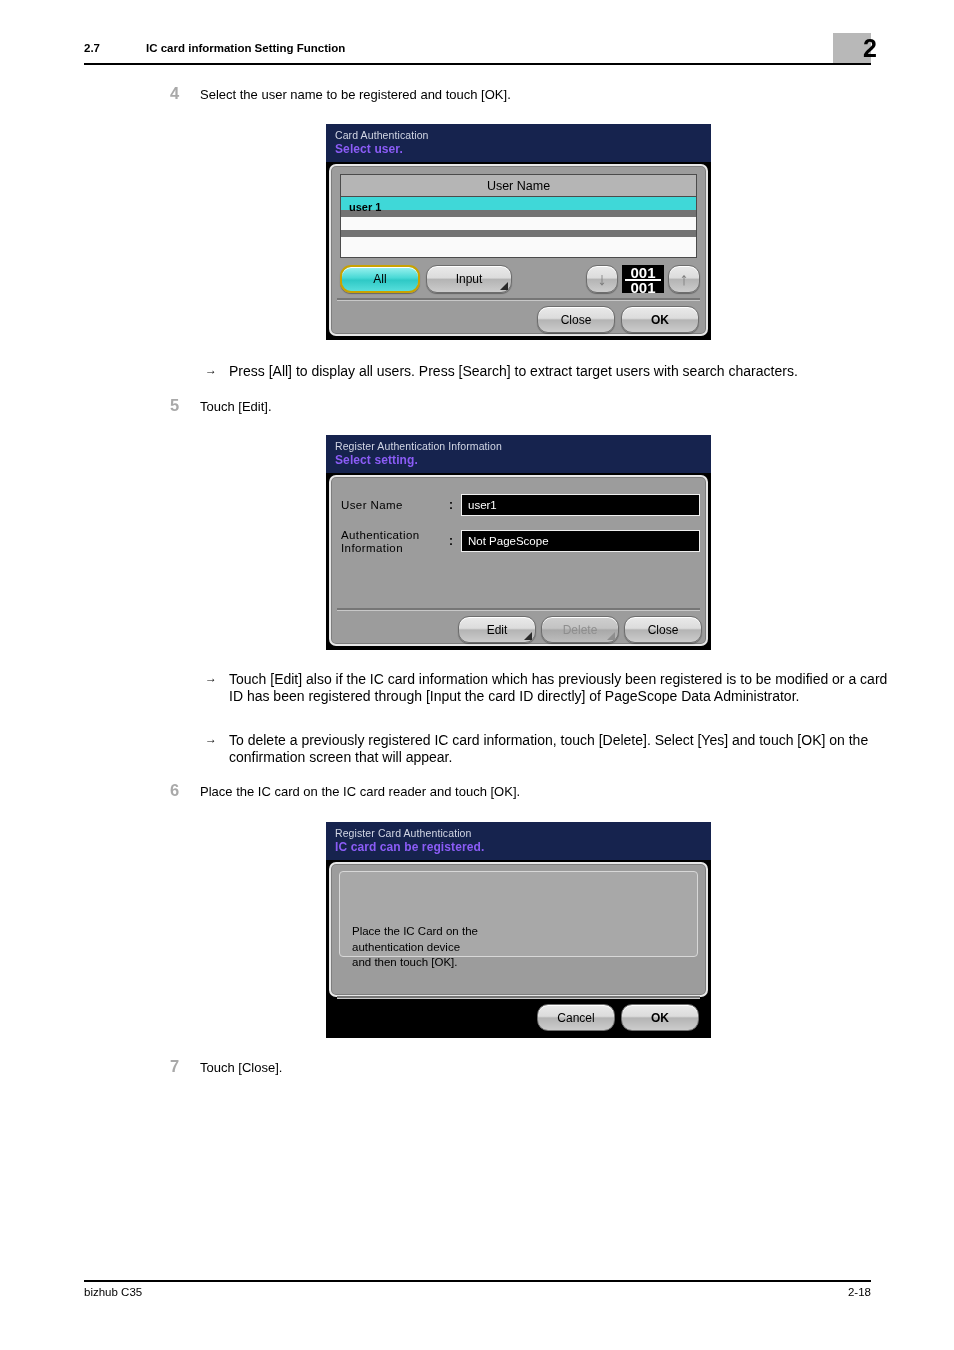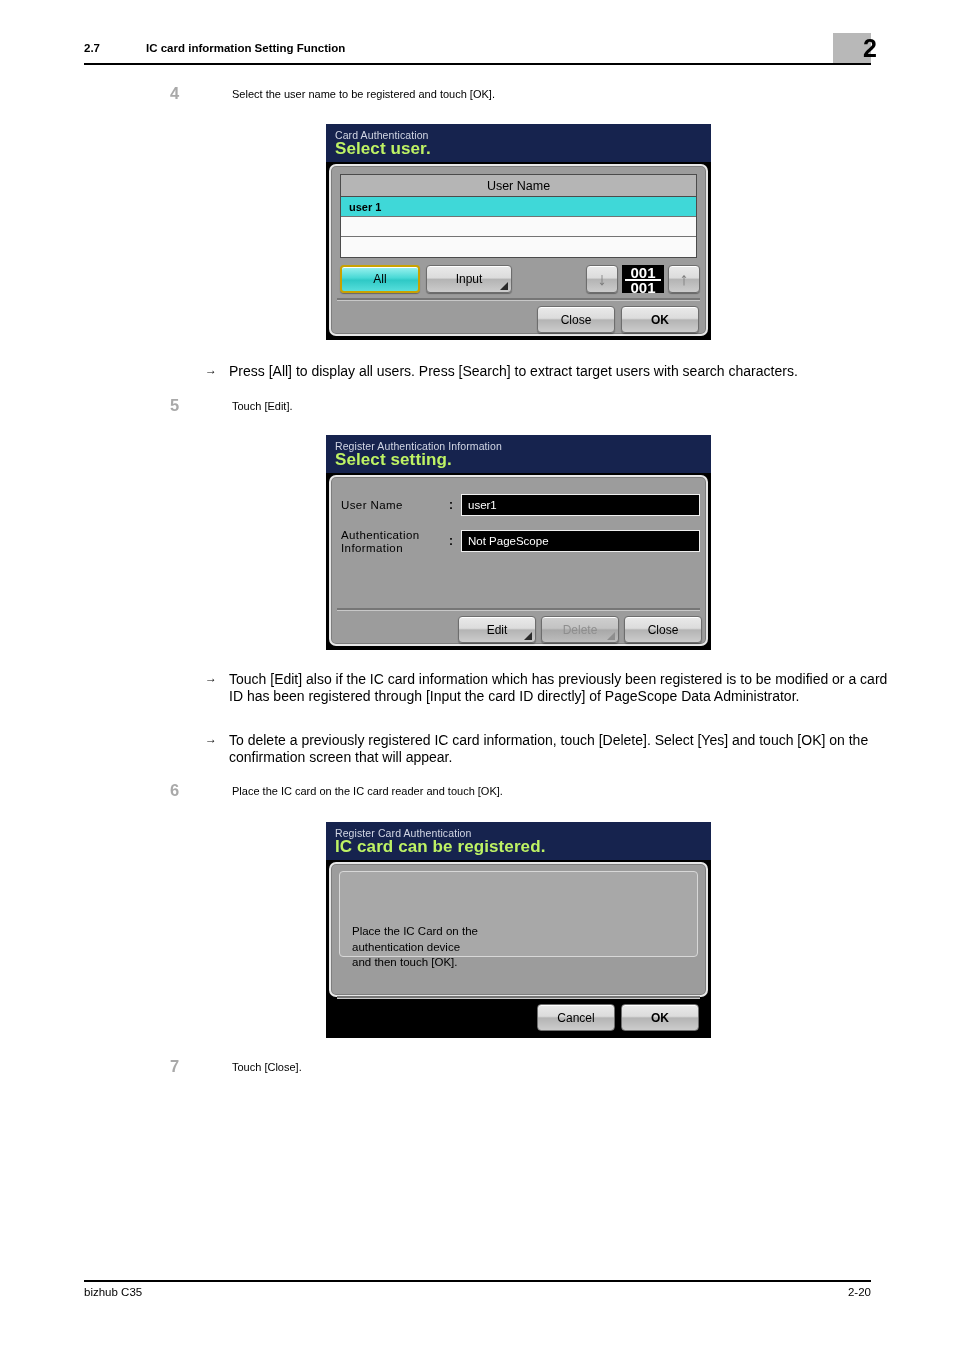--- a/index.html
+++ b/index.html
@@ -77,24 +77,23 @@
     text-align: left;
     font-size: 16.5px;
     font-weight: bold;
     color: #a9a9a9;
     line-height: 17px;
   }
   .step-text {
     position: absolute;
     left: 30px;
     top: 2px;
-    font-size: 11px;
+    font-size: 13px;
     line-height: 15px;
     white-space: nowrap;
-    margin-left: 32px;
   }
 
   
   .note {
     position: absolute;
   }
   .note-arrow {
     position: absolute;
     left: 0; top: 0;
     font-size: 12px;
@@ -146,22 +145,22 @@
     padding: 5px 0 5px 9px;
     box-sizing: border-box;
   }
   .panel-sub {
     color: #d2d6e4;
     font-size: 10.5px;
     line-height: 12px;
     letter-spacing: .1px;
   }
   .panel-main {
-    color: #bef264;
-    font-size: 17px;
+    color: #8b5cf6;
+    font-size: 12px;
     font-weight: bold;
     line-height: 16px;
     letter-spacing: .1px;
   }
   .panel-body {
     position: relative;
     background: #9c9c9c;
     border: 2px solid #e8e8e8;
     border-radius: 7px;
     box-sizing: border-box;
@@ -185,42 +184,42 @@
     background: #b5b5b5;
     border-bottom: 1px solid #4b4b4b;
     text-align: center;
     font-size: 12.5px;
     line-height: 22px;
     color: #000;
     box-sizing: border-box;
   }
   .list-row {
     height: 20px;
-    border-bottom: 1px solid #737373;
+    border-bottom: 7px solid #737373;
     font-size: 11px;
     font-weight: bold;
     line-height: 20px;
     padding-left: 8px;
     box-sizing: border-box;
     color: #000;
   }
   .list-row.selected {
     background: #3fd8d8;
   }
   .list-row.empty {
     background: #fafafa;
   }
 
   
   .btn {
     position: absolute;
     box-sizing: border-box;
     background: linear-gradient(to bottom, #eaeaea 0%, #dcdcdc 45%, #b4b4b4 52%, #cccccc 100%);
     border: 1px solid #6d6d6d;
-    border-radius: 4px;
+    border-radius: 11px;
     color: #000;
     font-size: 12px;
     text-align: center;
     box-shadow: 0 1px 1px rgba(0,0,0,.35), inset 0 1px 0 #ffffff;
     display: flex;
     align-items: center;
     justify-content: center;
   }
   .btn.disabled {
     color: #8e8e8e;
@@ -470,13 +469,13 @@
   </div>
 </div>
 
 <div class="step" style="left:170px; top:1058px; width:720px;">
   <div class="step-num">7</div>
   <div class="step-text">Touch [Close].</div>
 </div>
 
 <div class="footer-rule"></div>
 <div class="footer-left">bizhub C35</div>
-<div class="footer-right">2-20</div>
+<div class="footer-right">2-18</div>
 
 </body></html>

